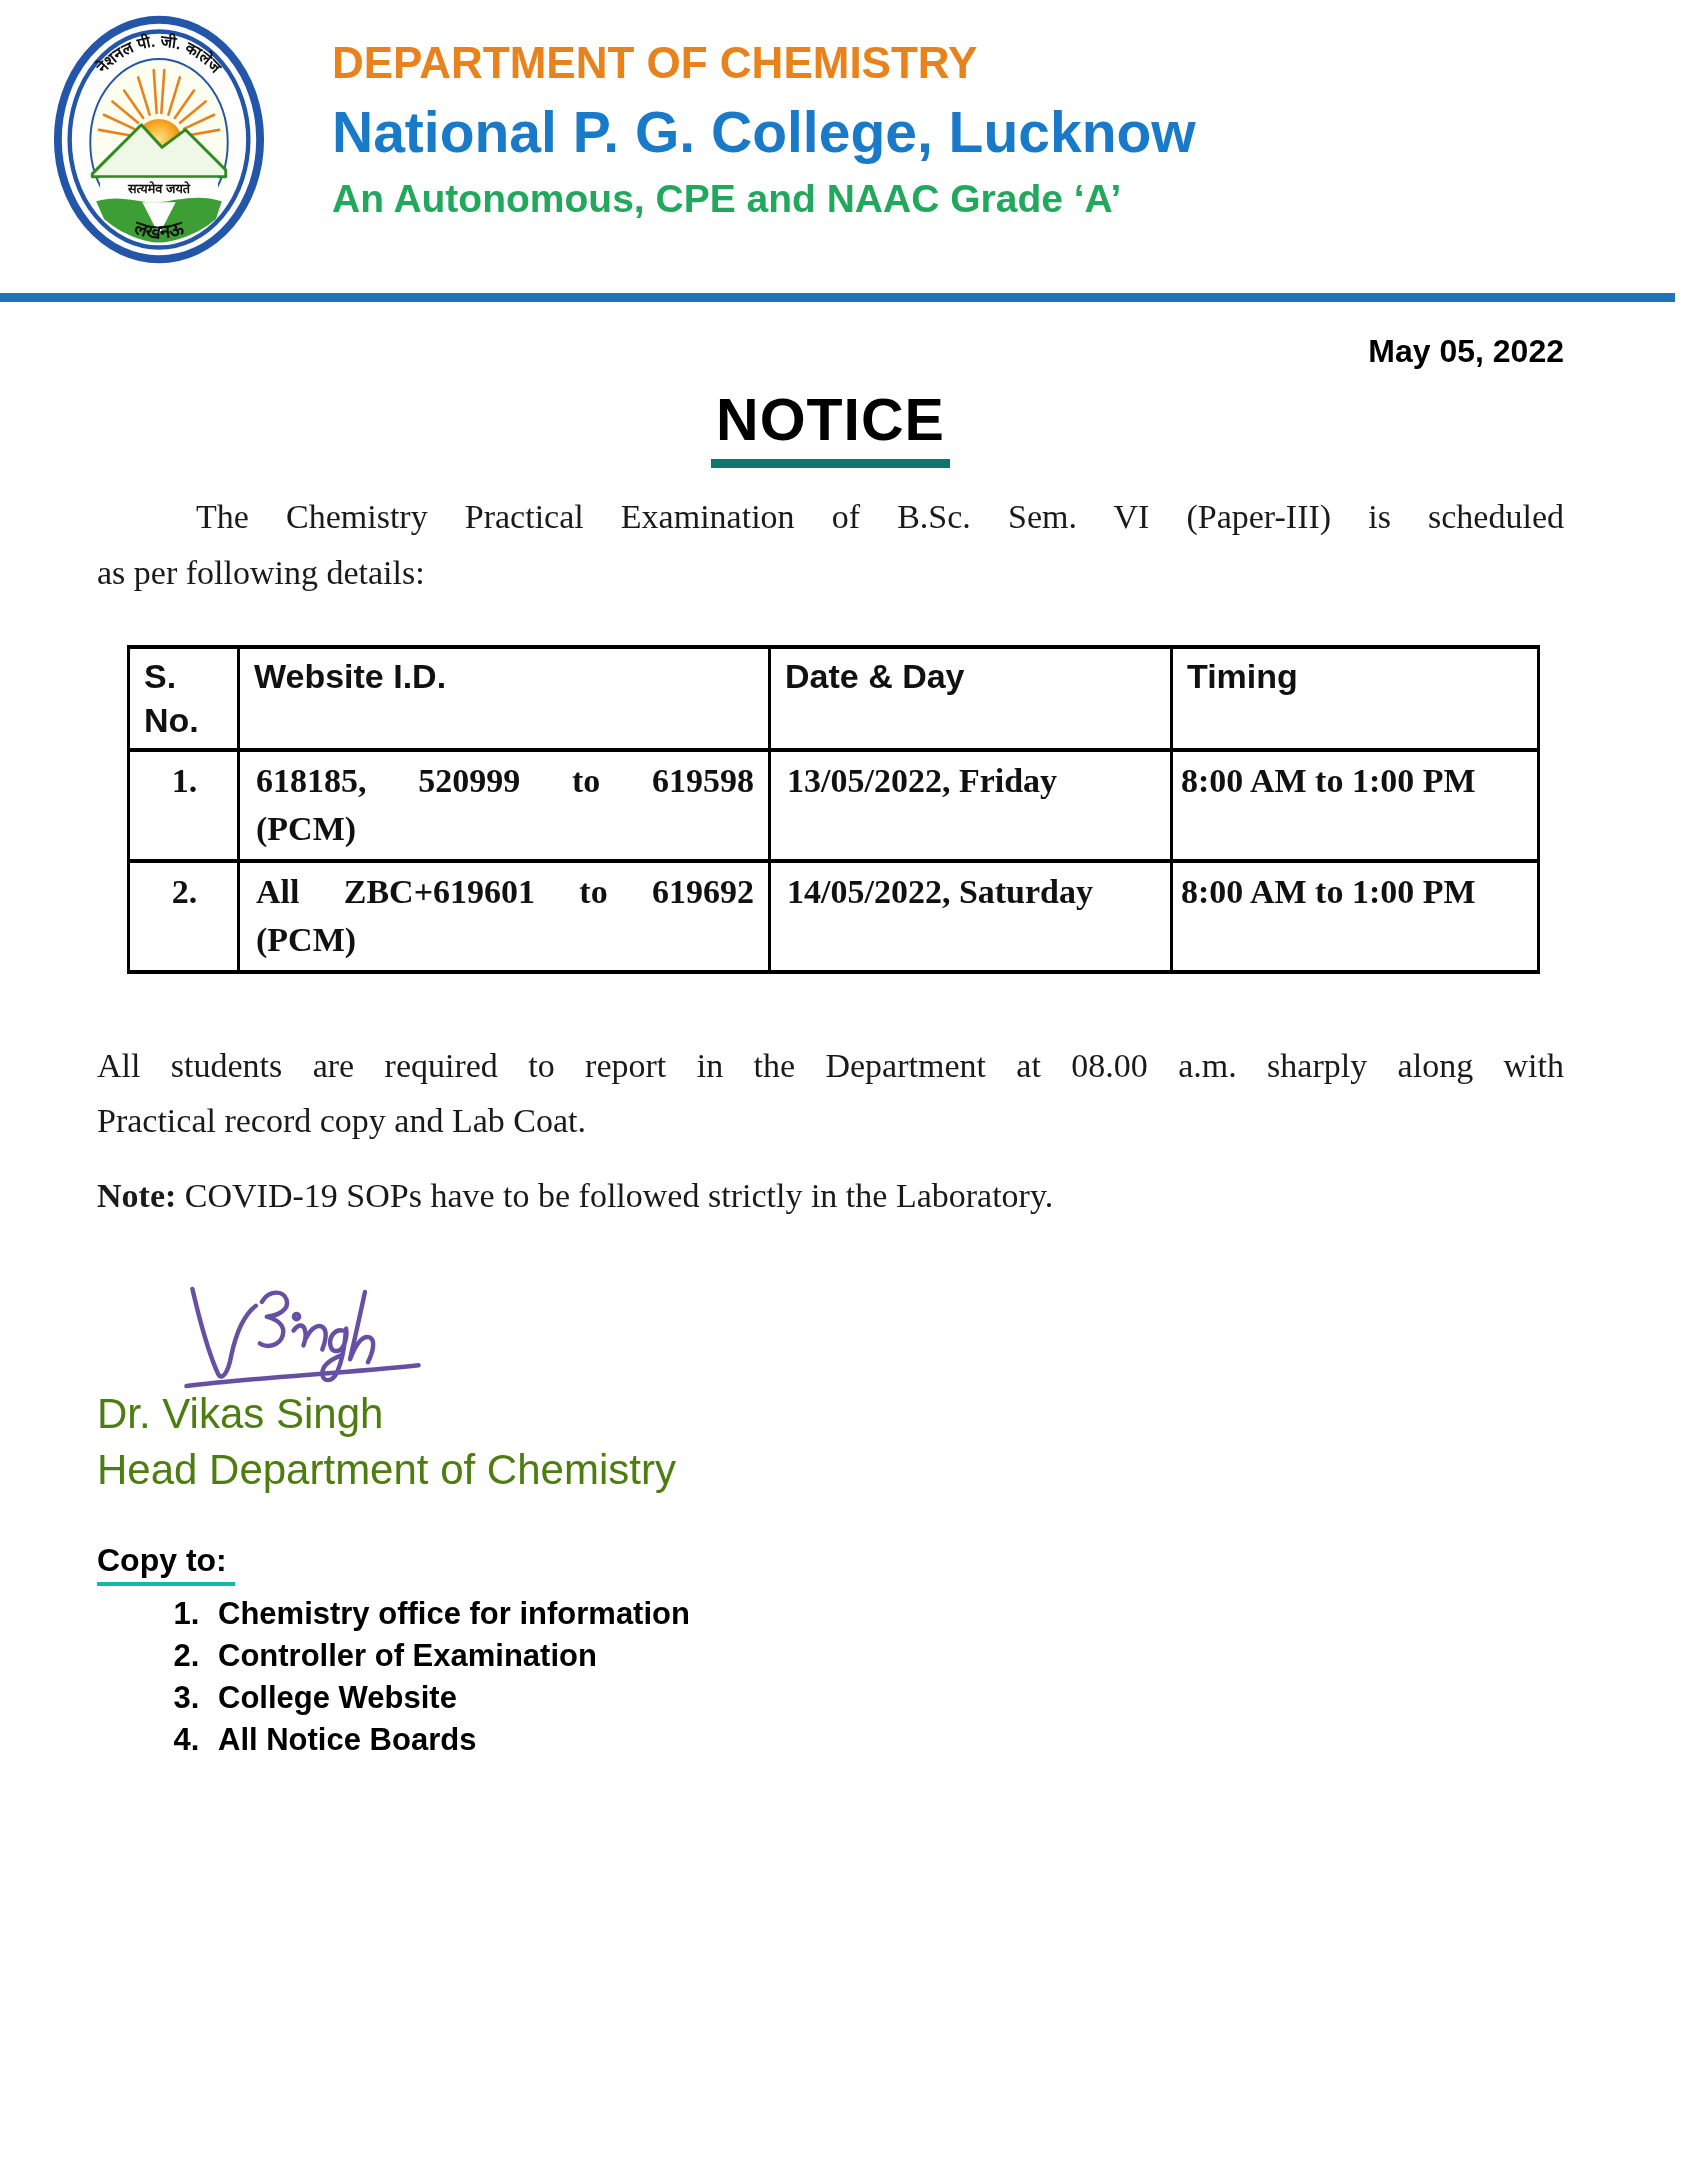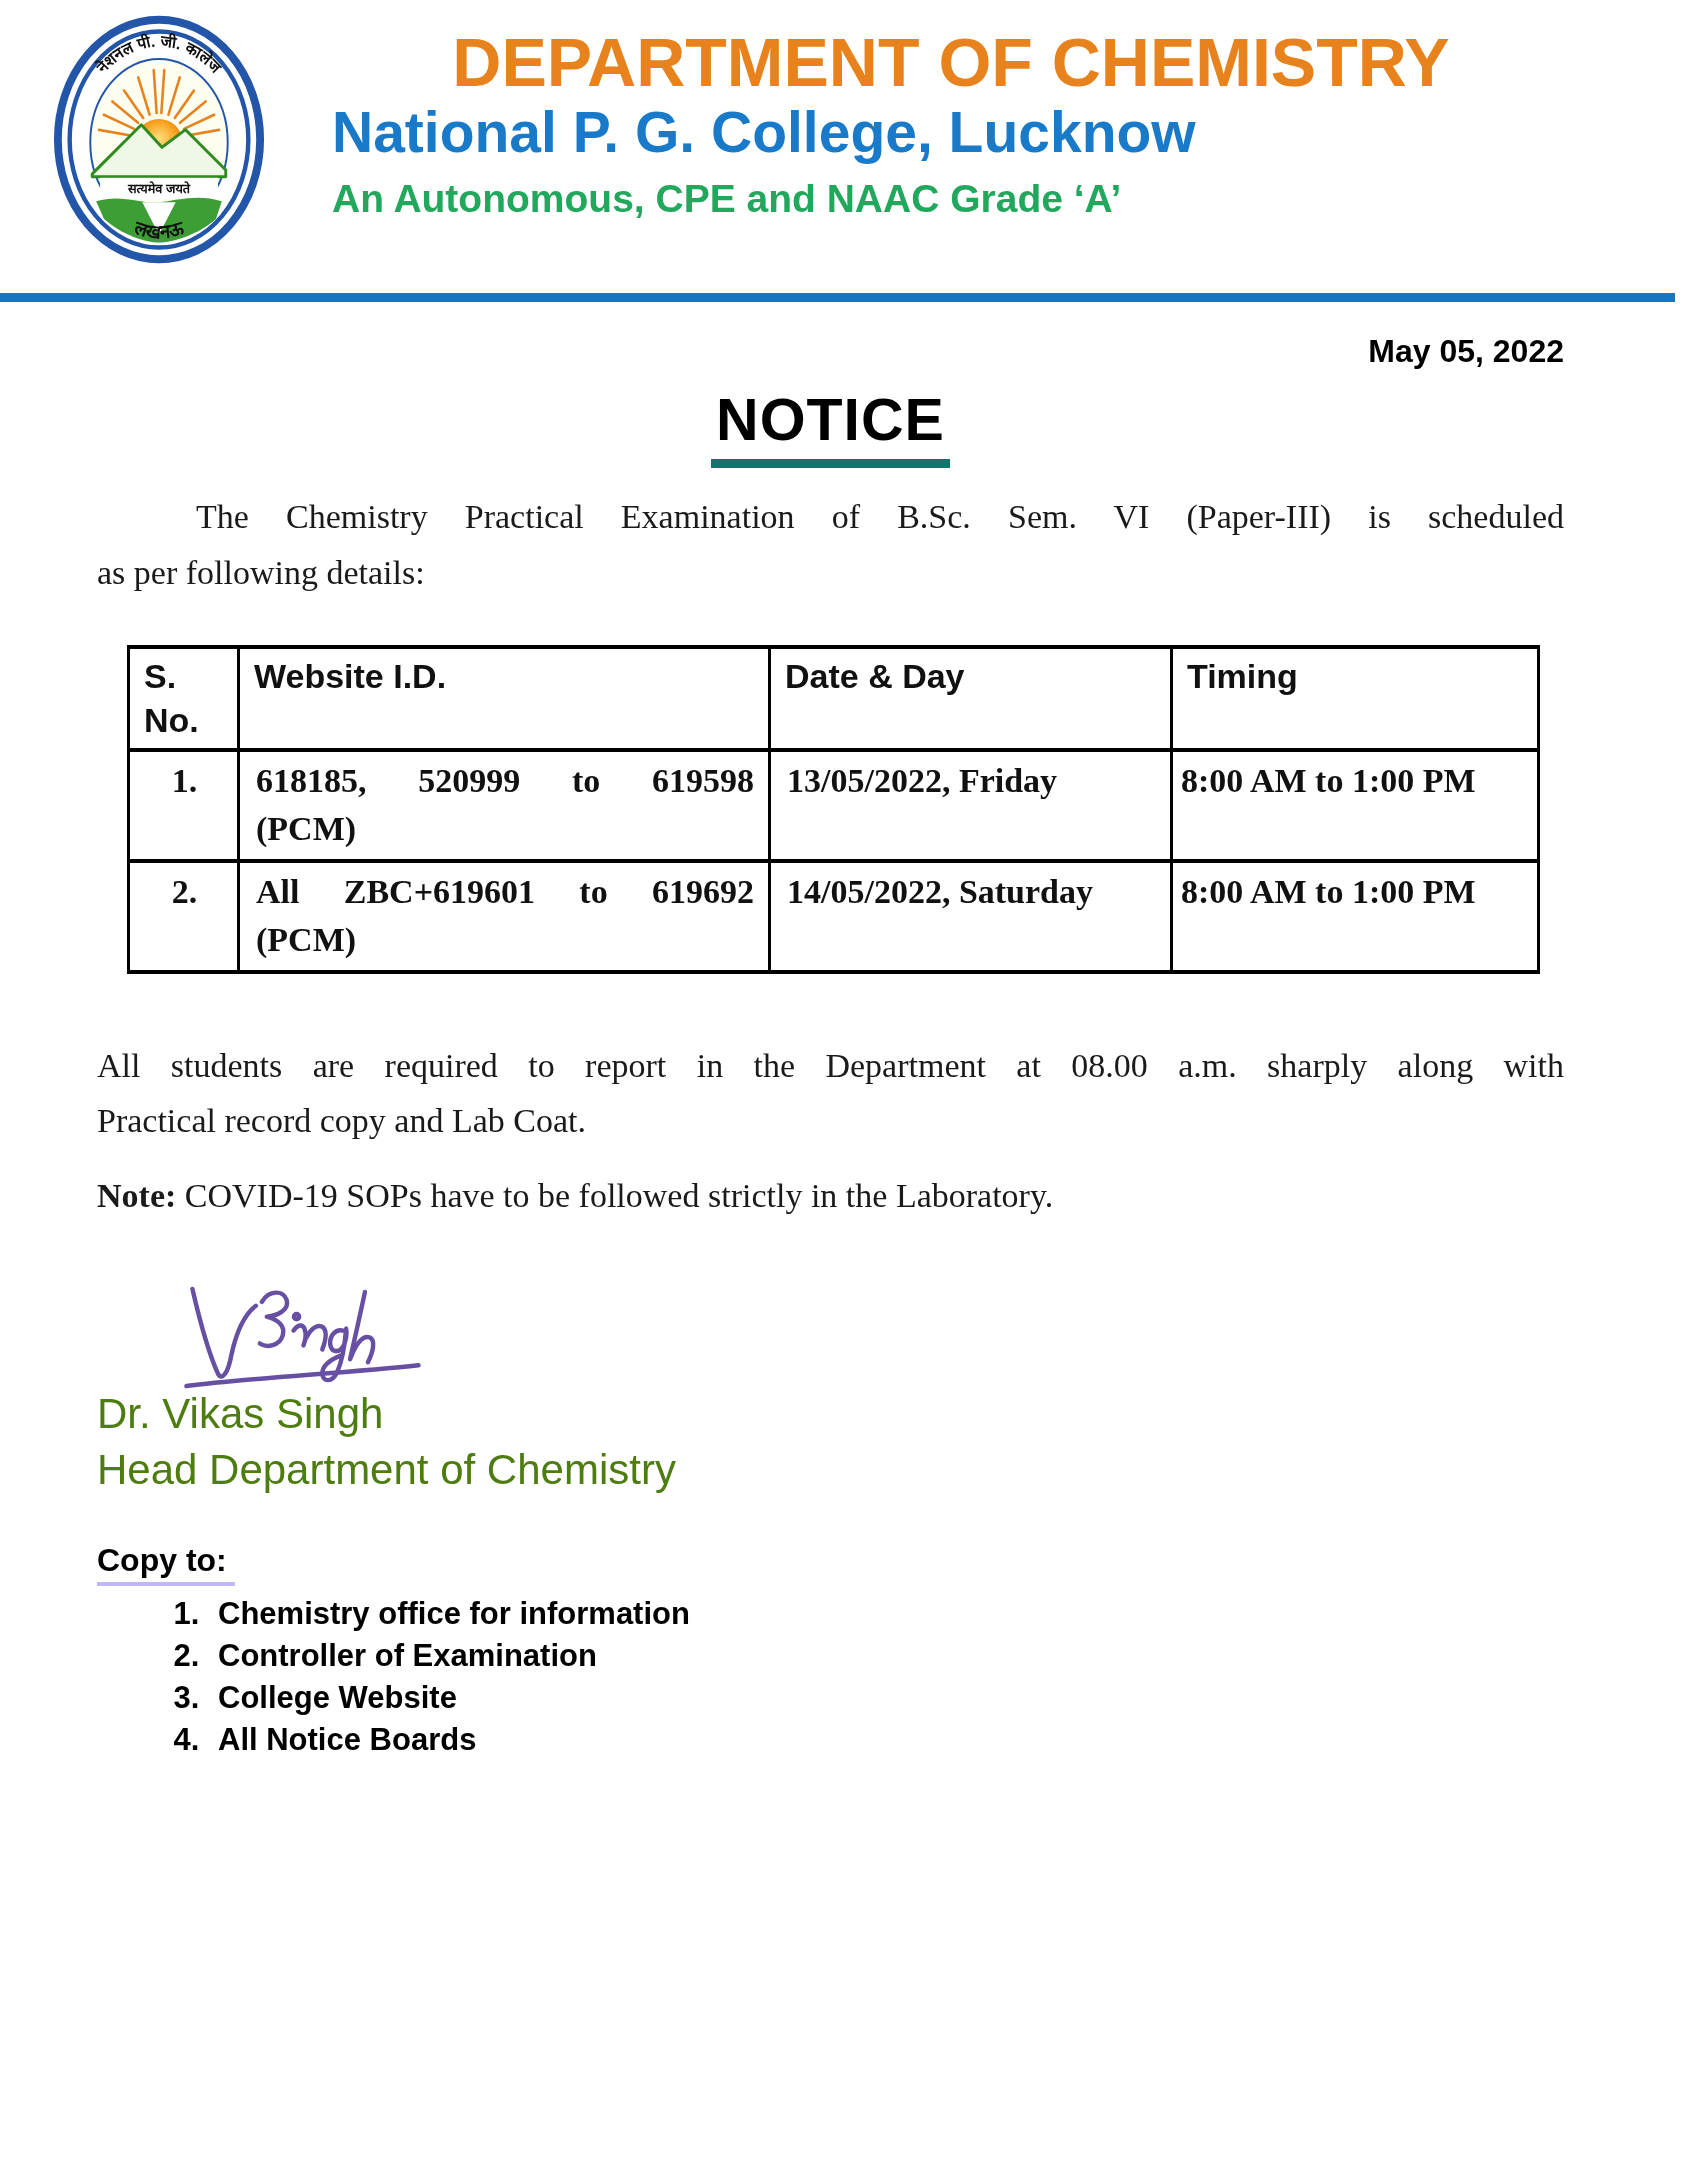--- a/index.html
+++ b/index.html
@@ -20,22 +20,22 @@
   
   .logo-svg {
     left: 51px; top: 14px;
     width: 216px; height: 251px;
   }
   .header-text {
     left: 332px; top: 28px;
     width: 1238px;
   }
   .dept-title {
-    font-size: 68px; font-weight: bold; color: #E8821C;
-    line-height: 69px; white-space: nowrap; text-align: center;
+    font-size: 44px; font-weight: bold; color: #E8821C;
+    line-height: 69px; white-space: nowrap;
   }
   .college-title {
     font-size: 57px; font-weight: bold; color: #187AC8;
     line-height: 63px; margin-top: 4px; white-space: nowrap;
   }
   .accred-line {
     font-size: 39px; font-weight: bold; color: #21A85D;
     line-height: 45px; margin-top: 12px; white-space: nowrap;
   }
   .affil-line {
@@ -124,21 +124,21 @@
     font-size: 42px; line-height: 56px; color: #4d7c0f;
   }
 
   
   .copy-heading {
     left: 97px; top: 1542px;
     font-size: 32px; font-weight: bold; color: #000;
   }
   .copy-heading .u {
     display: inline-block;
-    border-bottom: 4px solid #c4b5fd;
+    border-bottom: 4px solid #14b8a6;
     padding-bottom: 3px;
     padding-right: 8px;
   }
   .copy-list {
     left: 97px; top: 1598px;
     width: 891px;
     margin: 0;
     padding-left: 111px;
     font-size: 31px; font-weight: bold; color: #000;
   }

